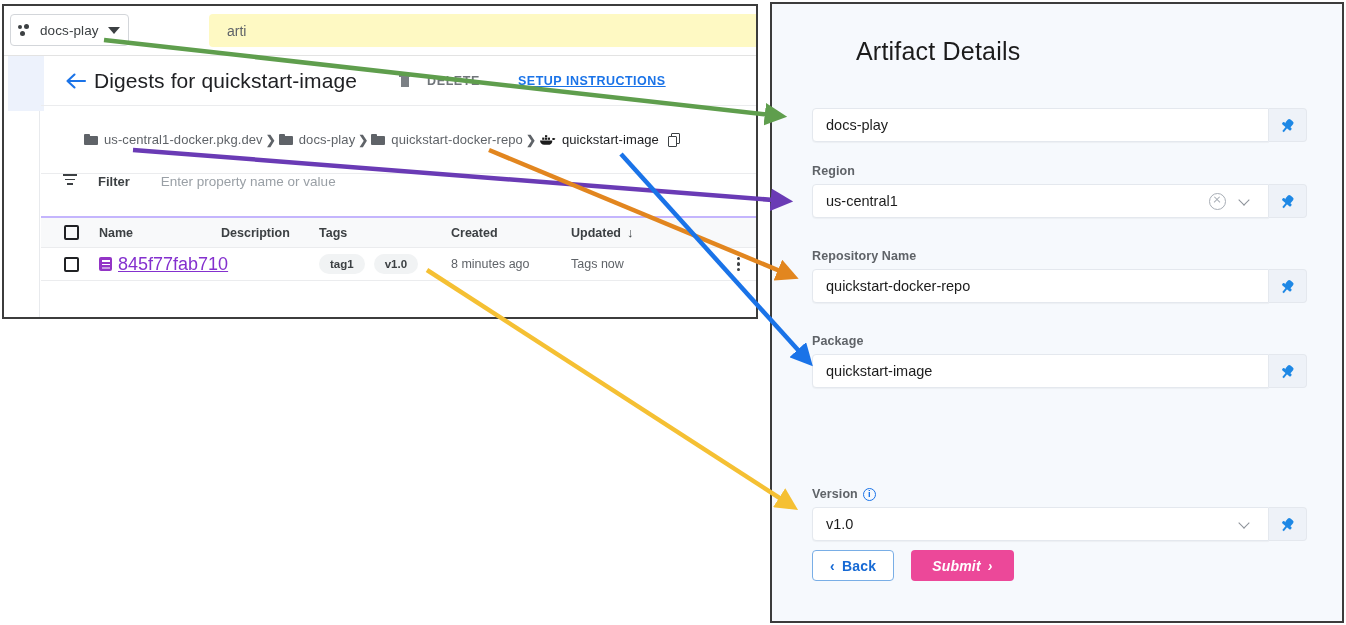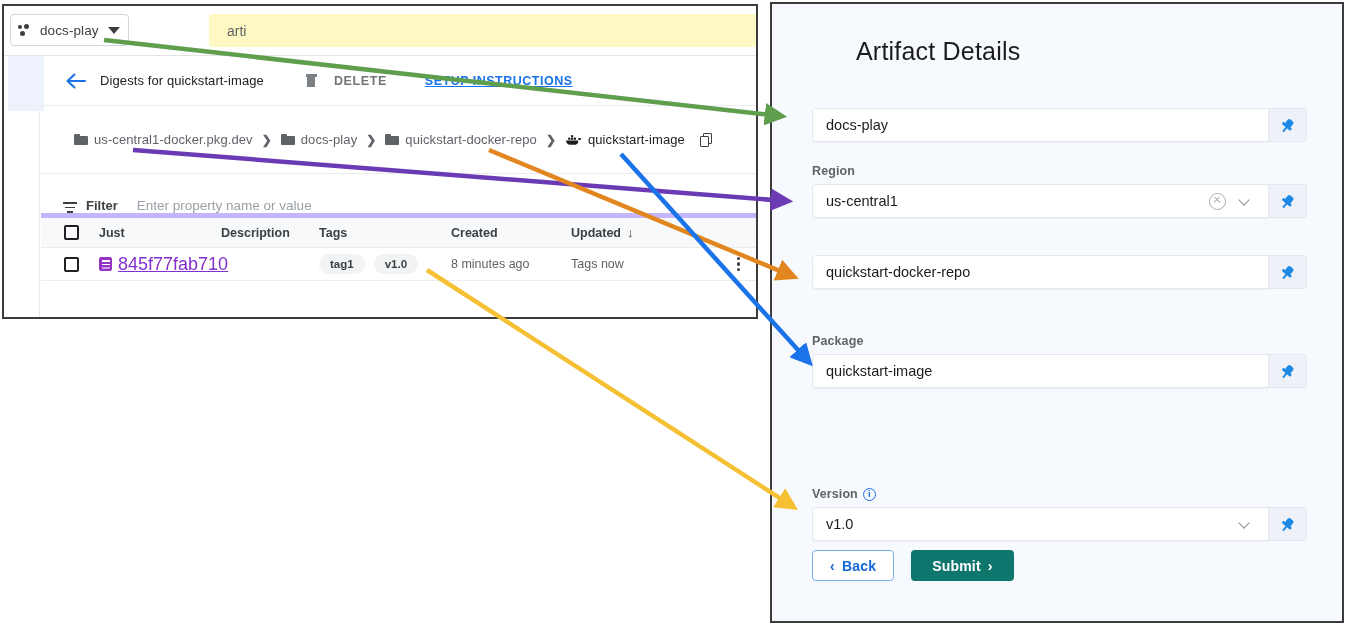--- a/index.html
+++ b/index.html
@@ -92,22 +92,22 @@
     border-bottom: 1px solid #ebecee;
     box-sizing: border-box;
     display: flex; align-items: center;
   }
   .back-arrow {
     margin-left: 22px;
     width: 26px; height: 26px;
     display: flex; align-items: center; justify-content: center;
   }
   .page-title {
-    margin-left: 11px;
-    font-size: 13px; color: #202124;
+    margin-left: 5px;
+    font-size: 21px; color: #202124;
     letter-spacing: .1px;
   }
   .delete-btn {
     margin-left: 42px;
     display: flex; align-items: center; gap: 17px;
     font-size: 12.5px; font-weight: bold; letter-spacing: .6px;
     color: #70757a;
   }
   .trash-ico {
     width: 11px; height: 13px; position: relative;
@@ -127,22 +127,22 @@
     text-decoration: underline;
   }
 
   
   .crumbs {
     position: absolute; left: 37px; top: 100px;
     width: 719px; height: 68px;
     border-bottom: 1px solid #ebecee;
     box-sizing: border-box;
     display: flex; align-items: center;
-    padding-left: 33px;
-    gap: 7px;
+    padding-left: 43px;
+    gap: 1px;
   }
   .crumb { display: flex; align-items: center; gap: 6px; }
   .crumb-text { font-size: 13px; color: #5f6368; letter-spacing: .1px;}
   .crumb-text.last { color: #202124; }
   .folder-ico {
     width: 14px; height: 11px; position: relative; flex: none;
   }
   .folder-ico .tab {
     position: absolute; left: 0; top: 0; width: 6px; height: 2.5px;
     background: #5f6368; border-radius: 1px 1px 0 0;
@@ -163,23 +163,23 @@
     position: absolute; left: 0px; top: 3px; width: 9px; height: 11px;
     border: 1.6px solid #3c4043; border-radius: 1px; box-sizing: border-box;
     background: #fff;
   }
 
   
   .filter-bar {
     position: absolute; left: 37px; top: 168px;
     width: 719px; height: 44px;
     box-sizing: border-box;
-    display: flex; align-items: flex-end;
-    padding-left: 22px; gap: 9px;
-    border-bottom: 5px solid #c4b5fd;
+    display: flex; align-items: flex-start;
+    padding-left: 22px; gap: 21px;
+    border-bottom: 2px solid #c4b5fd;
   }
   .filter-ico { width: 14px; height: 11px; position: relative; }
   .filter-ico span {
     position: absolute; left: 0; background: #3c4043; height: 1.8px;
   }
   .filter-ico span:nth-child(1){ top: 0px; width: 14px;}
   .filter-ico span:nth-child(2){ top: 4.5px; width: 10px; left: 2px;}
   .filter-ico span:nth-child(3){ top: 9px; width: 6px; left: 4px;}
   .filter-label { font-size: 13px; font-weight: bold; color: #3c4043;}
   .filter-ph { font-size: 13.5px; color: #9aa0a6; margin-left: 10px;}
@@ -340,21 +340,21 @@
 
   
   .btn-row { position: absolute; left: 40px; top: 546px; display: flex; gap: 17px;}
   .btn {
     height: 31px; border-radius: 4px; box-sizing: border-box;
     display: flex; align-items: center; justify-content: center; gap: 7px;
     font-size: 14px; font-weight: bold; letter-spacing: .2px;
     padding: 0 17px;
   }
   .btn-back { background:#fff; border: 1.6px solid #79aee6; color: #1669d4;}
-  .btn-submit { background:#0f766e; color:#fff; padding: 0 21px;}
+  .btn-submit { background:#ec4899; color:#fff; padding: 0 21px; font-style: italic;}
 
   
   #arrows { position: absolute; left:0; top:0; width:1346px; height:625px; pointer-events:none;}
 </style>
 </head>
 <body>
 
 <div id="console-window">
 
   <div class="gc-topbar">
@@ -442,21 +442,21 @@
         <span></span>
         <span></span>
       </span>
     <span class="filter-label">Filter</span>
     <span class="filter-ph">Enter property name or value</span>
   </div>
 
   <div class="tbl">
     <div class="tbl-head">
       <span class="cbox"></span>
-      <span class="c-name">Just</span>
+      <span class="c-name">Name</span>
       <span class="c-desc">Description</span>
       <span class="c-tags">Tags</span>
       <span class="c-created">Created</span>
       <span class="c-updated">
         <span>Updated</span>
         <span class="sort-arrow">↓</span>
       </span>
     </div>
     <div class="tbl-row">
       <span class="cbox"></span>
@@ -512,20 +512,21 @@
         <span class="pin-glyph">
             <span class="head"></span>
             <span class="neck"></span>
             <span class="needle"></span>
           </span>
       </div>
     </div>
   </div>
 
   <div class="field-row" style="top:245px;">
+    <div class="field-label">Repository Name</div>
     <div class="input-wrap">
       <div class="input-box">
         <span class="input-val">quickstart-docker-repo</span>
       </div>
       <div class="pin-btn">
         <span class="pin-glyph">
             <span class="head"></span>
             <span class="neck"></span>
             <span class="needle"></span>
           </span>

